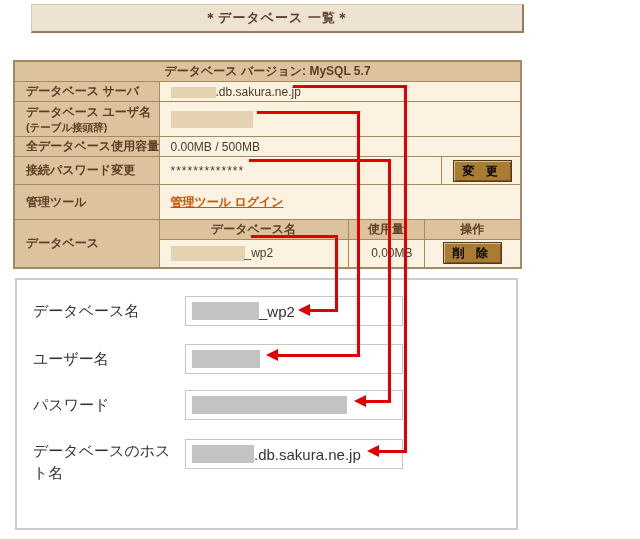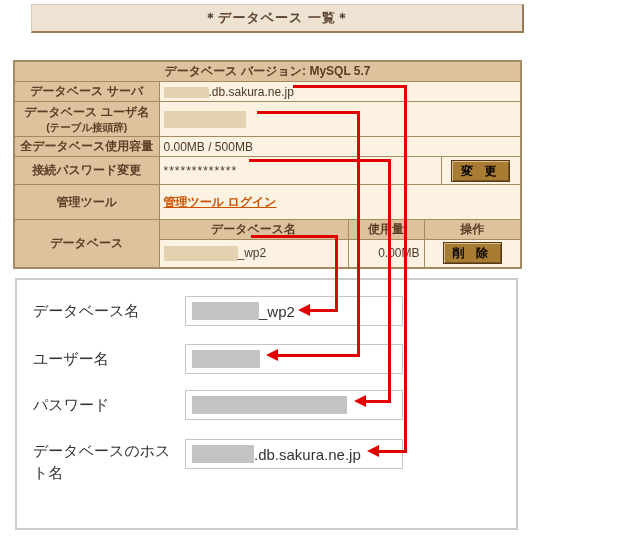--- a/index.html
+++ b/index.html
@@ -20,24 +20,24 @@
     display:flex;align-items:center;justify-content:center;
     font-size:13px;font-weight:bold;color:#5c4430;letter-spacing:1px;
   }
   
   table.dbtable{
     position:absolute;left:13px;top:60px;width:507px;border-collapse:collapse;
     table-layout:fixed;font-size:12px;color:#4d3828;
     border:2px solid var(--table-border);
   }
   .dbtable td,.dbtable th{
-    border:1px solid var(--table-border);padding:1px 4px;box-sizing:border-box;
+    border:1px solid var(--table-border);padding:1px 11px;box-sizing:border-box;
     vertical-align:middle;overflow:hidden;white-space:nowrap;
   }
-  .dbtable .lbl{background:var(--table-tan);font-weight:bold;color:var(--brown-text);text-align:center;}
+  .dbtable .lbl{background:var(--table-tan);font-weight:bold;color:var(--brown-text);}
   .dbtable .val{background:var(--table-cream);}
   .dbtable .verhead{
     background:var(--table-tan);text-align:center;font-weight:bold;color:var(--brown-text);
   }
   .dbtable th.subhead{
     background:var(--table-tan);text-align:center;font-weight:bold;color:var(--brown-text);
   }
   .note{font-size:10.5px;font-weight:bold;}
   .right{text-align:right;}
   .center{text-align:center;}

